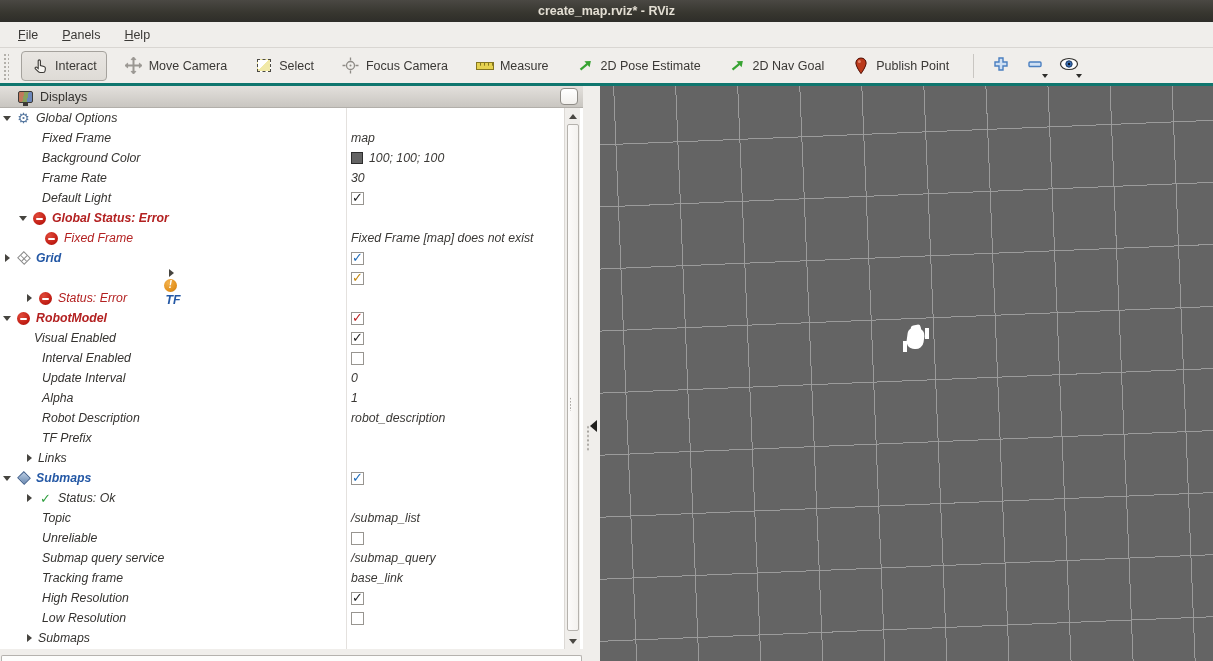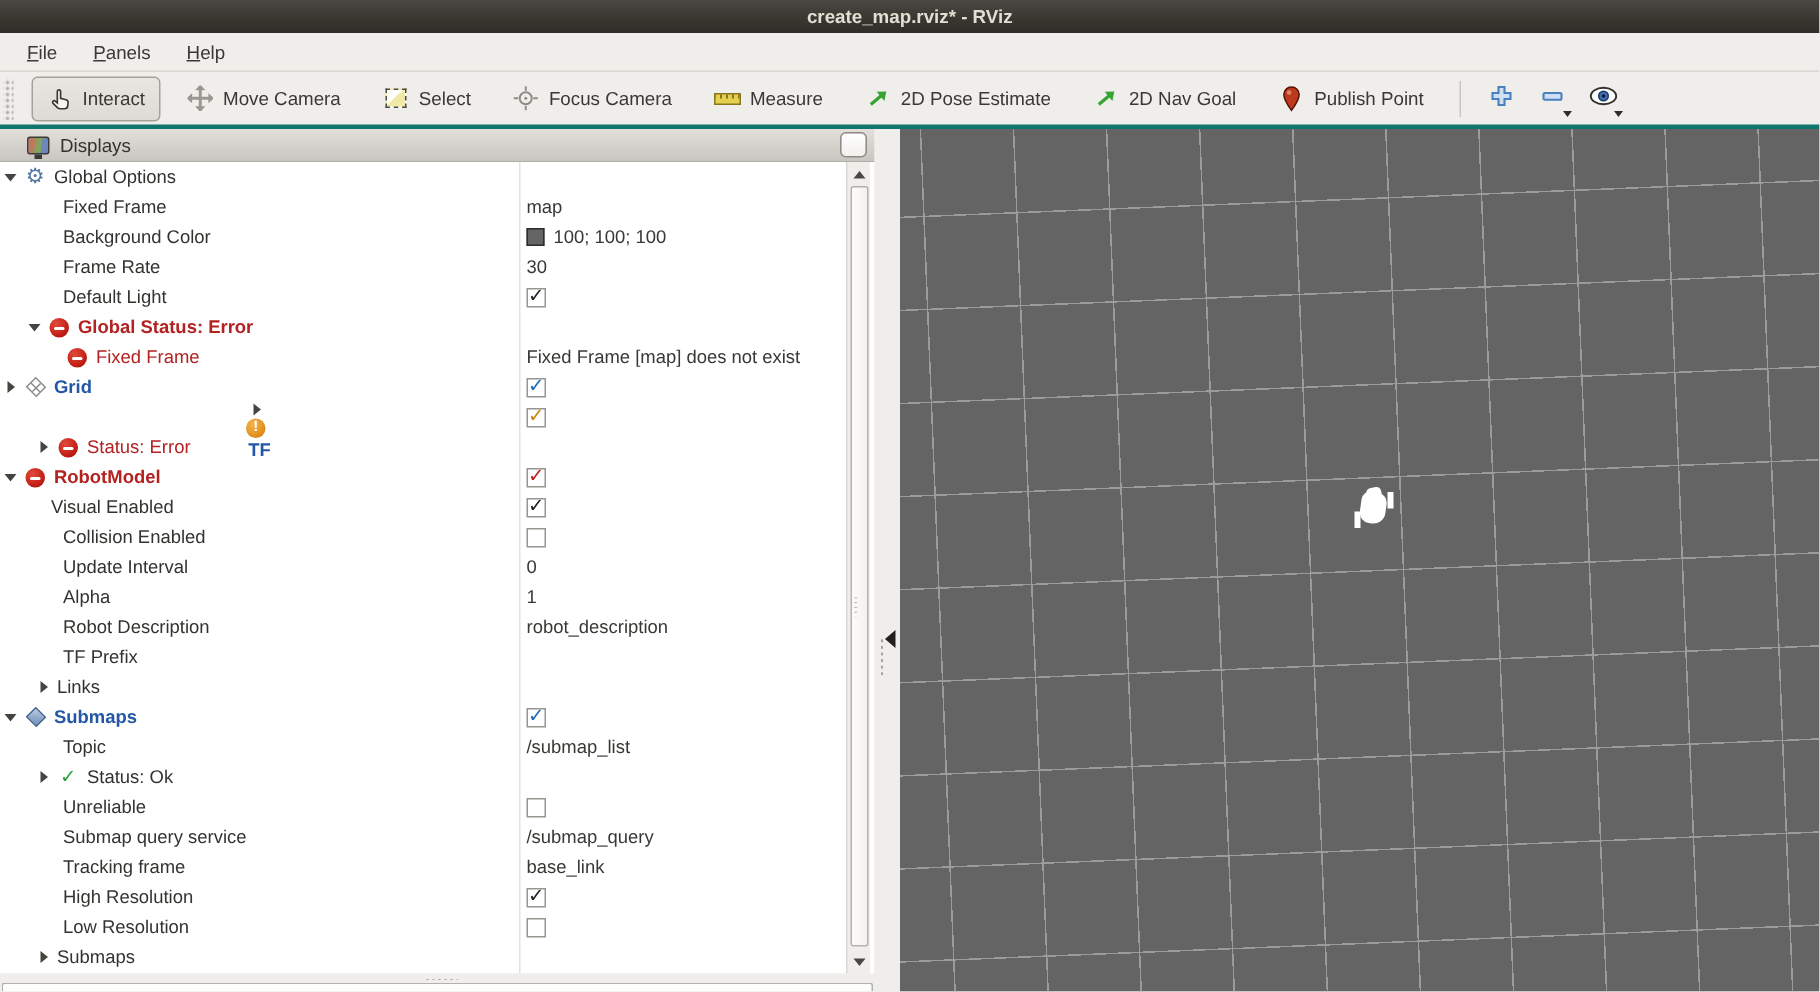--- a/index.html
+++ b/index.html
@@ -53,21 +53,21 @@
                   padding-left:18px; gap:7px; position:relative; }
   .panel-header .ph-title { font-size:12.5px; color:#33312e; }
   .monitor { width:15px; height:12px; border:1.5px solid #3c3a37; border-radius:2px;
              background:linear-gradient(100deg,#c1795d 0 35%,#86a15e 35% 65%,#6c87ba 65%);
              position:relative; }
   .monitor:after { content:""; position:absolute; left:3.5px; bottom:-4px; width:5px; height:2.5px; background:#3c3a37; }
   .float-btn { position:absolute; right:5px; top:2px; width:18px; height:17px;
                background:linear-gradient(#ffffff,#f2f0ed); border:1px solid #8f8c87; border-radius:4px; }
 
   .tree-wrap { flex:1; position:relative; background:#ffffff; overflow:hidden; }
-  .tree-rows { position:absolute; left:0; top:0; right:20px; }
+  .tree-rows { position:absolute; left:0; top:0; right:20px;font-style:italic; }
   .col-divider { position:absolute; left:346px; top:0; bottom:0; width:1px; background:#e4e1de; }
   .trow { display:flex; height:20px; align-items:center; }
   .tleft { width:346px; display:flex; align-items:center; height:20px; flex:none; }
   .tval { flex:1; display:flex; align-items:center; padding-left:5px; height:20px;
           font-size:12.3px; color:#3a3835; white-space:nowrap; }
   .tlabel { font-size:12.3px; white-space:nowrap; }
   .c-n  { color:#353330; }
   .c-bb { color:#2458a5; font-weight:bold; }
   .c-br { color:#b32121; font-weight:bold; }
   .c-r  { color:#b32121; }
@@ -387,21 +387,21 @@
             <div class="trow">
               <div class="tleft" style="padding-left: 34px;">
                 <span class="tlabel c-n">Visual Enabled</span>
               </div>
               <div class="tval">
                 <span class="cb on ck-black"></span>
               </div>
             </div>
             <div class="trow">
               <div class="tleft" style="padding-left: 42px;">
-                <span class="tlabel c-n">Collision Enabled</span>
+                <span class="tlabel c-n">Interval Enabled</span>
               </div>
               <div class="tval">
                 <span class="cb"></span>
               </div>
             </div>
             <div class="trow">
               <div class="tleft" style="padding-left: 42px;">
                 <span class="tlabel c-n">Update Interval</span>
               </div>
               <div class="tval">
@@ -443,34 +443,34 @@
                 <span class="icon icon-submap">
                   <span class="diamond"></span>
                 </span>
                 <span class="tlabel c-bb">Submaps</span>
               </div>
               <div class="tval">
                 <span class="cb on ck-blue"></span>
               </div>
             </div>
             <div class="trow">
-              <div class="tleft" style="padding-left: 42px;">
-                <span class="tlabel c-n">Topic</span>
-              </div>
-              <div class="tval">
-                <span>/submap_list</span>
-              </div>
-            </div>
-            <div class="trow">
               <div class="tleft" style="padding-left: 24px;">
                 <span class="exp closed"></span>
                 <span class="icon icon-ok"></span>
                 <span class="tlabel c-n">Status: Ok</span>
               </div>
               <div class="tval"></div>
+            </div>
+            <div class="trow">
+              <div class="tleft" style="padding-left: 42px;">
+                <span class="tlabel c-n">Topic</span>
+              </div>
+              <div class="tval">
+                <span>/submap_list</span>
+              </div>
             </div>
             <div class="trow">
               <div class="tleft" style="padding-left: 42px;">
                 <span class="tlabel c-n">Unreliable</span>
               </div>
               <div class="tval">
                 <span class="cb"></span>
               </div>
             </div>
             <div class="trow">

